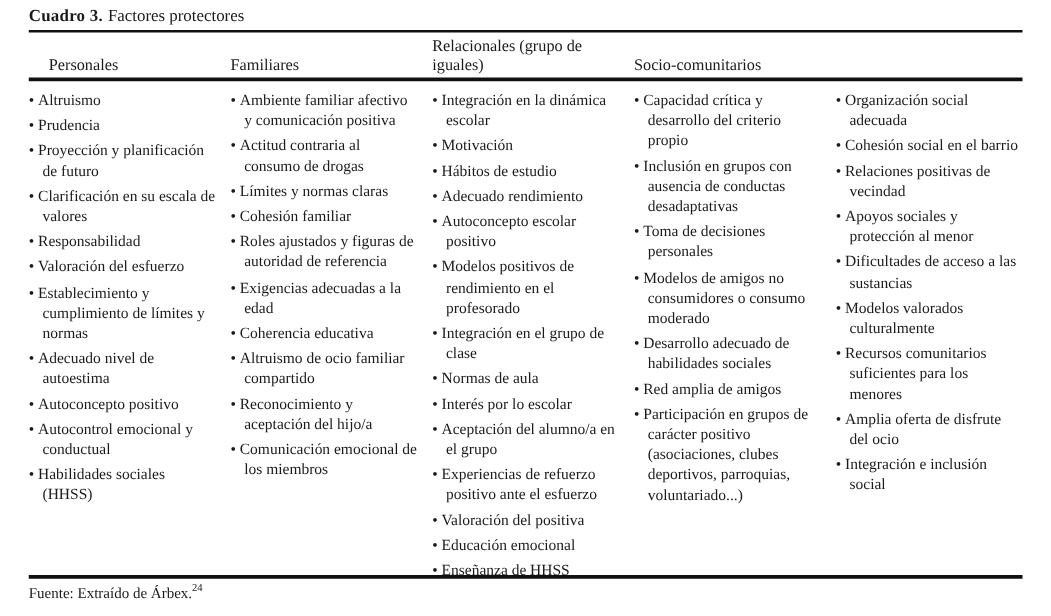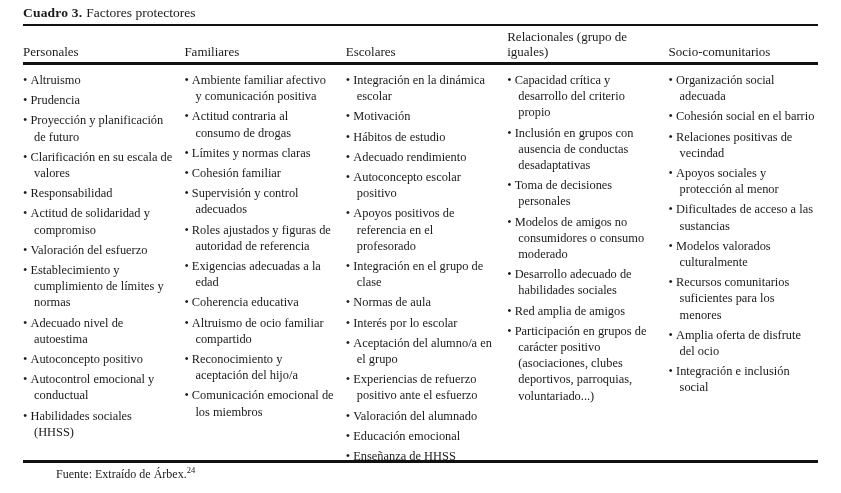--- a/index.html
+++ b/index.html
@@ -51,20 +51,21 @@
     padding-bottom: 3px;
     box-sizing: border-box;
   }
   .col-header {
     font-size: 13px;
     line-height: 15px;
     text-align: left;
   }
   .col-header.first {
     text-align: left;
+    margin-left: 16px;
   }
   .body-row {
     height: 395px;
     padding-top: 7px;
     box-sizing: border-box;
     overflow: hidden;
   }
   ul.factor-list {
     list-style: none;
     margin: 0;
@@ -77,21 +78,20 @@
     padding-left: 11px;
     text-indent: -11px;
   }
   ul.factor-list li::before {
     content: "\2022\00a0";
   }
   .footer-row {
     margin-top: 4px;
     font-size: 12px;
     line-height: 15px;
-    margin-left: 33px;
   }
   .footer-row sup {
     font-size: 8.5px;
     vertical-align: super;
     line-height: 0;
   }
 </style>
 </head>
 <body>
 
@@ -99,73 +99,70 @@
 
   <div class="title-row">
     <span class="title-bold">Cuadro 3.</span><span class="title-caption">Factores protectores</span>
   </div>
 
   <div class="rule rule-title"></div>
 
   <div class="grid header-row">
       <div class="col-header first">Personales</div>
       <div class="col-header">Familiares</div>
-      <div class="col-header">Escolares</div>
       <div class="col-header">Relacionales (grupo de iguales)</div>
       <div class="col-header">Socio-comunitarios</div>
     </div>
 
   <div class="rule rule-header"></div>
 
   <div class="grid body-row">
       <div>
         <ul class="factor-list">
           <li>Altruismo</li>
           <li>Prudencia</li>
           <li>Proyección y planificación de futuro</li>
           <li>Clarificación en su escala de valores</li>
           <li>Responsabilidad</li>
-          <li>Actitud de solidaridad y compromiso</li>
           <li>Valoración del esfuerzo</li>
           <li>Establecimiento y cumplimiento de límites y normas</li>
           <li>Adecuado nivel de autoestima</li>
           <li>Autoconcepto positivo</li>
           <li>Autocontrol emocional y conductual</li>
           <li>Habilidades sociales (HHSS)</li>
         </ul>
       </div>
       <div>
         <ul class="factor-list">
           <li>Ambiente familiar afectivo y comunicación positiva</li>
           <li>Actitud contraria al consumo de drogas</li>
           <li>Límites y normas claras</li>
           <li>Cohesión familiar</li>
-          <li>Supervisión y control adecuados</li>
           <li>Roles ajustados y figuras de autoridad de referencia</li>
           <li>Exigencias adecuadas a la edad</li>
           <li>Coherencia educativa</li>
           <li>Altruismo de ocio familiar compartido</li>
           <li>Reconocimiento y aceptación del hijo/a</li>
           <li>Comunicación emocional de los miembros</li>
         </ul>
       </div>
       <div>
         <ul class="factor-list">
           <li>Integración en la dinámica escolar</li>
           <li>Motivación</li>
           <li>Hábitos de estudio</li>
           <li>Adecuado rendimiento</li>
           <li>Autoconcepto escolar positivo</li>
-          <li>Apoyos positivos de referencia en el profesorado</li>
+          <li>Modelos positivos de rendimiento en el profesorado</li>
           <li>Integración en el grupo de clase</li>
           <li>Normas de aula</li>
           <li>Interés por lo escolar</li>
           <li>Aceptación del alumno/a en el grupo</li>
           <li>Experiencias de refuerzo positivo ante el esfuerzo</li>
-          <li>Valoración del alumnado</li>
+          <li>Valoración del positiva</li>
           <li>Educación emocional</li>
           <li>Enseñanza de HHSS</li>
         </ul>
       </div>
       <div>
         <ul class="factor-list">
           <li>Capacidad crítica y desarrollo del criterio propio</li>
           <li>Inclusión en grupos con ausencia de conductas desadaptativas</li>
           <li>Toma de decisiones personales</li>
           <li>Modelos de amigos no consumidores o consumo moderado</li>

